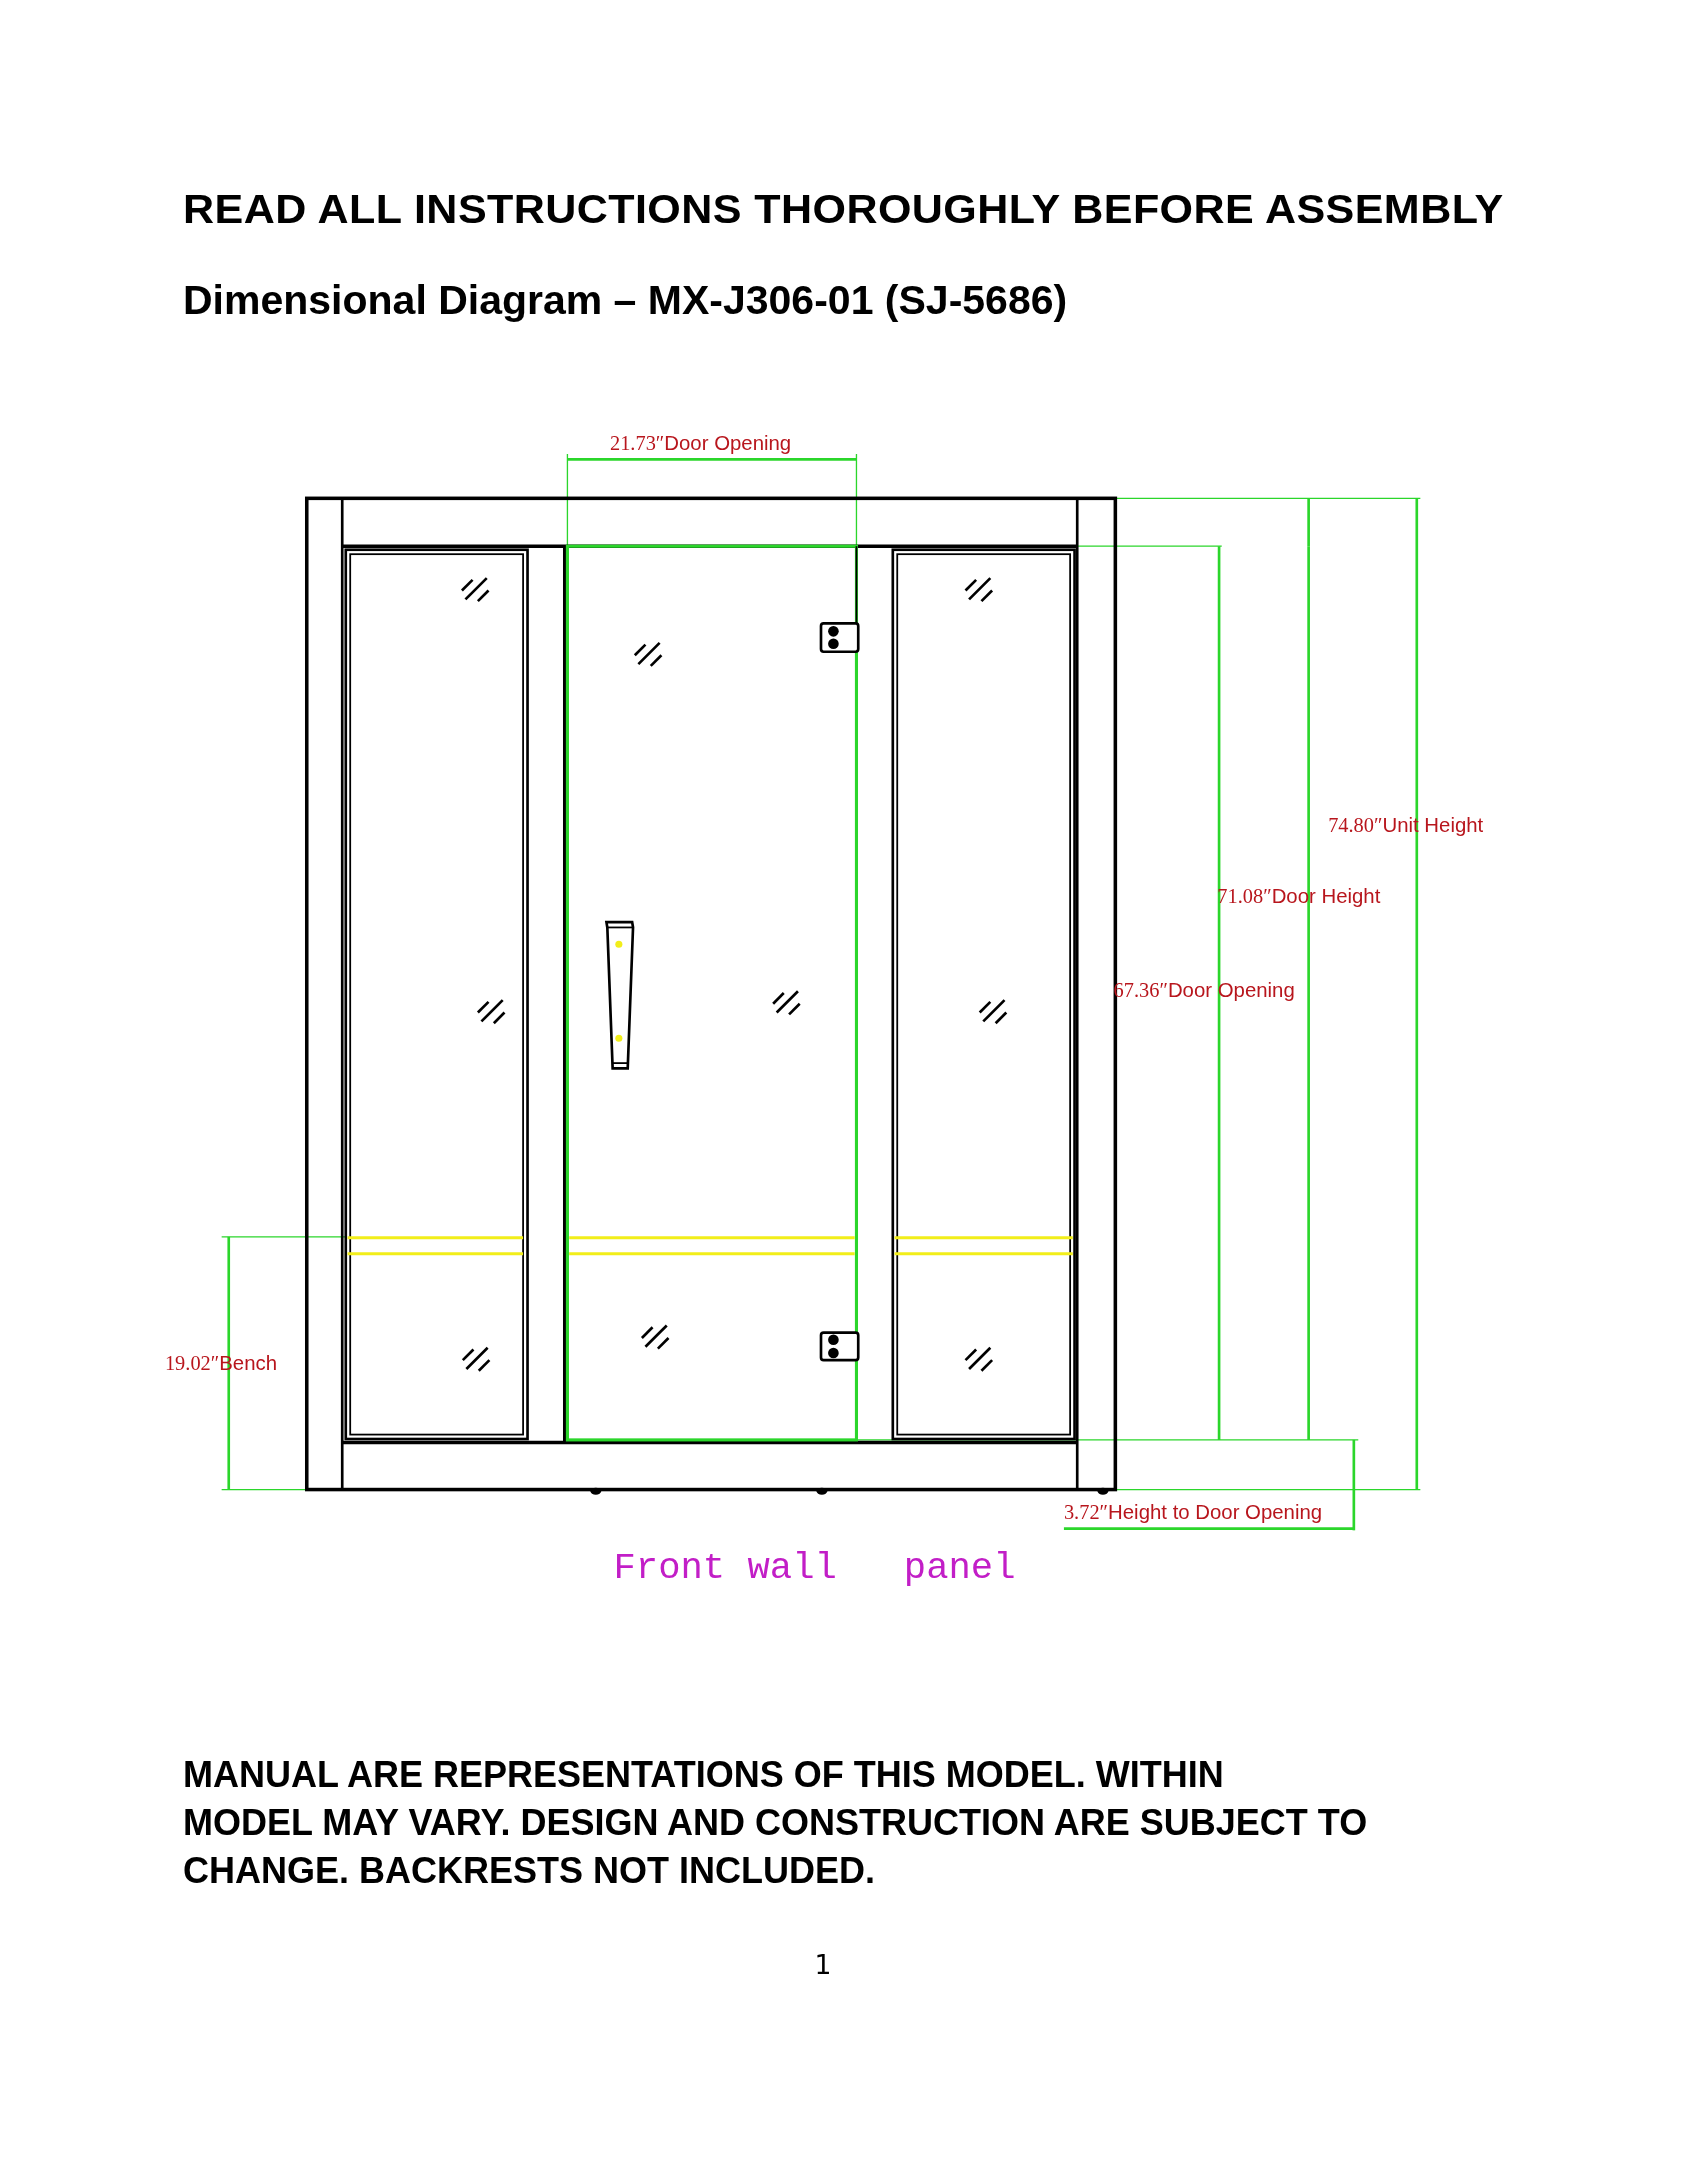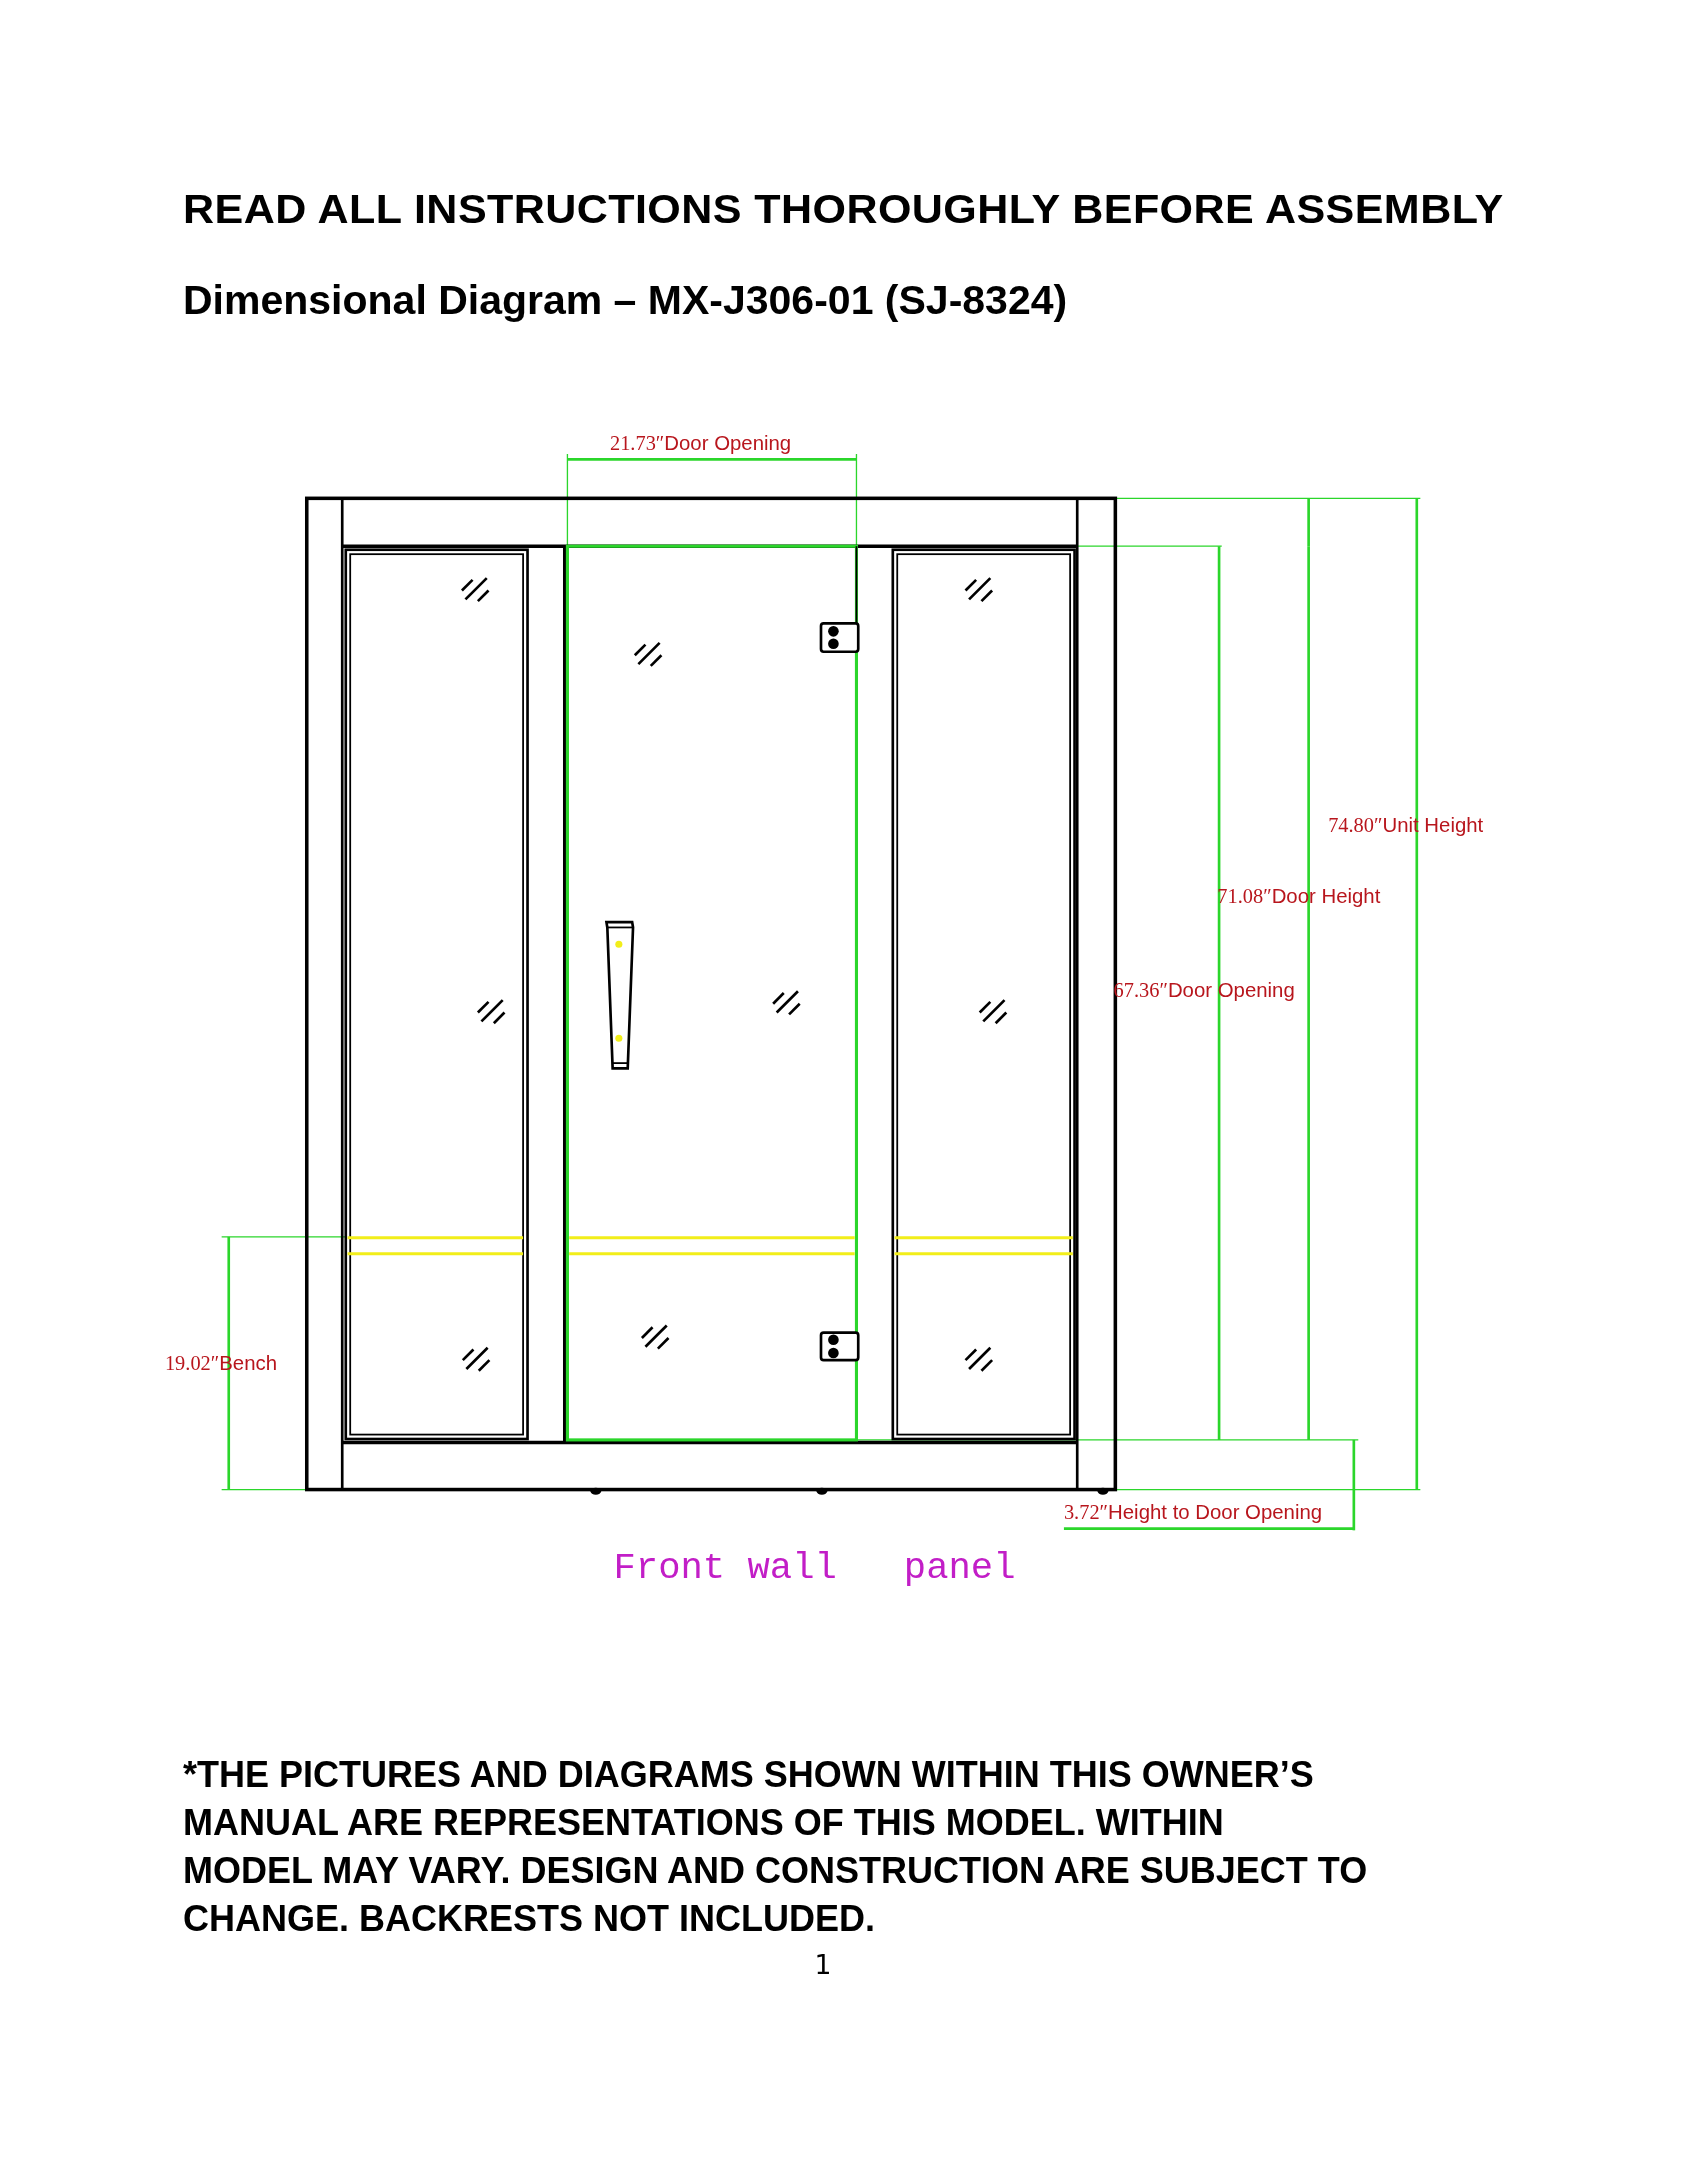--- a/index.html
+++ b/index.html
@@ -13,21 +13,21 @@
   svg.diagram { position: absolute; left: 0; top: 0; }
   .dimtext { font-size: 23px; fill: #b8161d; }
   .dimnum { font-family: "Liberation Serif", serif; }
   .dimlbl { font-family: "Liberation Sans", sans-serif; }
   .caption { font-family: "Liberation Mono", monospace; font-size: 42px; fill: #c21ec7; }
 </style>
 </head>
 <body>
 
 <div class="abs h1">READ ALL INSTRUCTIONS THOROUGHLY BEFORE ASSEMBLY</div>
-<div class="abs h2">Dimensional Diagram – MX-J306-01 (SJ-8324)</div>
+<div class="abs h2">Dimensional Diagram – MX-J306-01 (SJ-5686)</div>
 
 <svg class="diagram" width="1681" height="1596" viewBox="0 0 1896 1800" xmlns="http://www.w3.org/2000/svg">
   <defs>
     <g id="glass">
       <line x1="0" y1="24" x2="24" y2="0" stroke="#000" stroke-width="3"></line>
       <line x1="-4" y1="14" x2="8" y2="2" stroke="#000" stroke-width="3"></line>
       <line x1="14" y1="26" x2="26" y2="14" stroke="#000" stroke-width="3"></line>
     </g>
   </defs>
 
@@ -125,20 +125,19 @@
   <text class="dimtext" x="1498" y="938"><tspan class="dimnum">74.80″</tspan><tspan class="dimlbl">Unit Height</tspan></text>
   <text class="dimtext" x="1373" y="1018"><tspan class="dimnum">71.08″</tspan><tspan class="dimlbl">Door Height</tspan></text>
   <text class="dimtext" x="1256" y="1125"><tspan class="dimnum">67.36″</tspan><tspan class="dimlbl">Door Opening</tspan></text>
   <text class="dimtext" x="186" y="1545"><tspan class="dimnum">19.02″</tspan><tspan class="dimlbl">Bench</tspan></text>
   <text class="dimtext" x="1200" y="1713"><tspan class="dimnum">3.72″</tspan><tspan class="dimlbl">Height to Door Opening</tspan></text>
 
   <text class="caption" x="692" y="1780" xml:space="preserve">Front wall   panel</text>
 </svg>
 
 <div class="abs disclaimer">
-  <div>*THE PICTURES AND DIAGRAMS SHOWN WITHIN THIS OWNER’S</div>
   <div>MANUAL ARE REPRESENTATIONS OF THIS MODEL.  WITHIN</div>
   <div>MODEL MAY VARY.  DESIGN AND CONSTRUCTION ARE SUBJECT TO</div>
   <div>CHANGE. BACKRESTS NOT INCLUDED.</div>
 </div>
 
 <div class="abs pagenum">1</div>
 
 
 </body></html>

